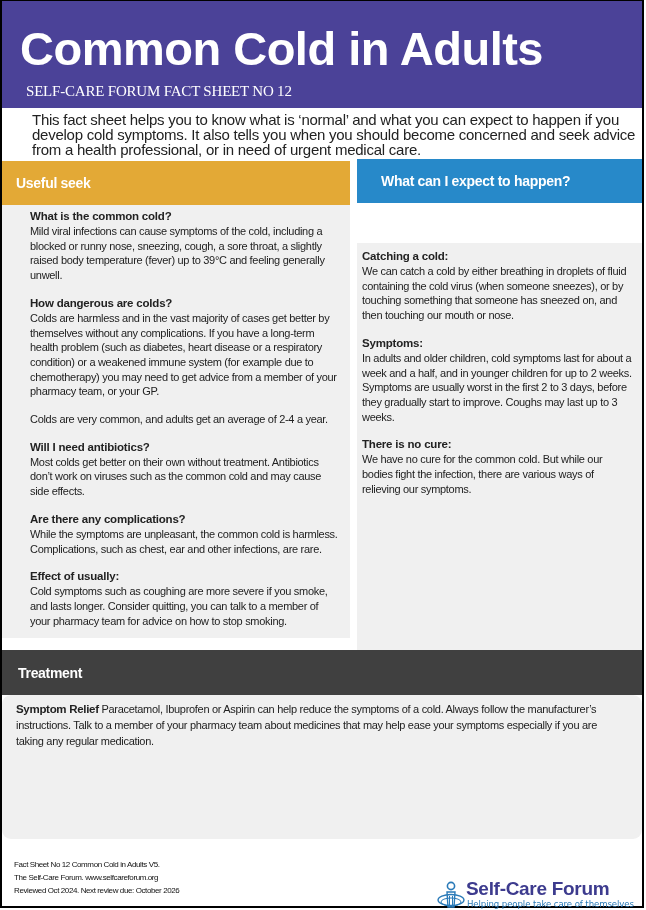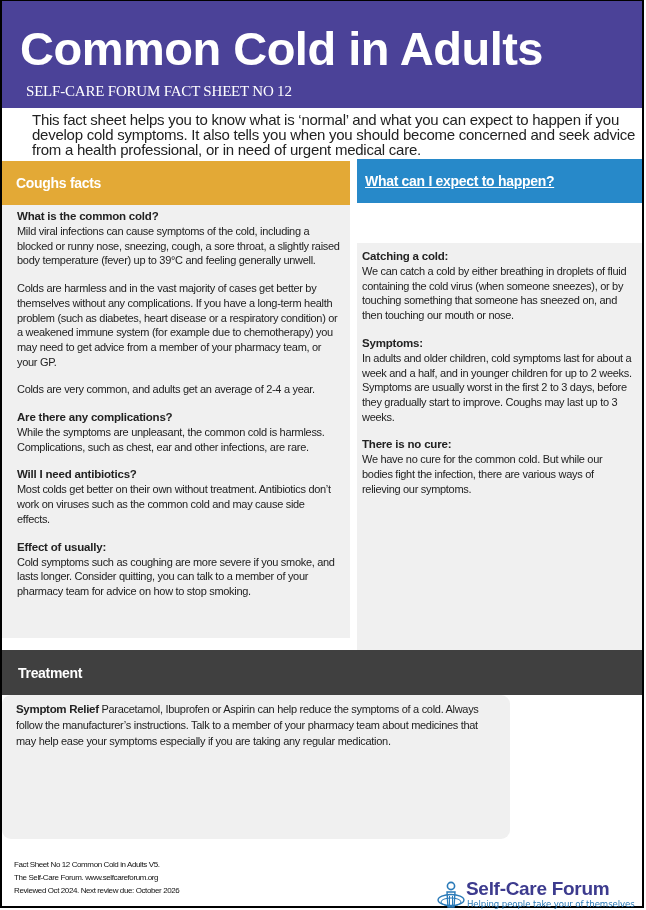--- a/index.html
+++ b/index.html
@@ -26,34 +26,34 @@
   .intro {
     position: absolute; left: 32px; top: 112px; width: 620px; font-size: 15px; line-height: 15px; color: #222;
     letter-spacing: -0.25px;
   }
   .col-head {
     position: absolute; height: 44px; color: #fff; font-weight: bold; font-size: 14px;
     display: flex; align-items: center; box-sizing: border-box; padding-left: 14px;
     letter-spacing: -0.3px;
   }
   .facts-head { left: 2px; top: 161px; width: 348px; background: #e3a936; }
-  .expect-head { left: 357px; top: 159px; width: 285px; background: #2789c9; padding-left: 8px; text-decoration: underline; }
+  .expect-head { left: 357px; top: 159px; width: 285px; background: #2789c9; padding-left: 24px; }
   .panel { position: absolute; background: #f0f0f0; box-sizing: border-box; }
-  .facts-panel { left: 2px; top: 205px; width: 348px; height: 433px; padding: 4px 10px 0 15px; }
+  .facts-panel { left: 2px; top: 205px; width: 348px; height: 433px; padding: 4px 10px 0 28px; }
   .expect-panel { left: 357px; top: 203px; width: 285px; height: 435px; padding: 6px 8px 0 5px; margin-top: 40px; }
   .block { margin-bottom: 13px; }
   .q { font-weight: bold; font-size: 11.5px; line-height: 15px; color: #222; letter-spacing: -0.2px; }
   .a { font-size: 11px; line-height: 14.7px; color: #222; letter-spacing: -0.3px; }
   .treat-head {
     position: absolute; left: 2px; top: 650px; width: 640px; height: 45px; background: #404040;
     color: #fff; font-weight: bold; font-size: 14px; display: flex; align-items: center;
     padding-left: 16px; box-sizing: border-box; letter-spacing: -0.3px;
   }
   .treat-panel {
-    position: absolute; left: 2px; top: 695px; width: 508px; height: 144px; background: #f0f0f0;
+    position: absolute; left: 2px; top: 695px; width: 640px; height: 144px; background: #f0f0f0;
     padding: 6px 16px 0 14px; box-sizing: border-box; font-size: 11px; line-height: 16px; letter-spacing: -0.3px; border-radius: 9px;
   }
   .treat-panel .lead { font-weight: bold; font-size: 11.5px; }
   .footer-text {
     position: absolute; left: 14px; top: 858px; font-size: 8px; line-height: 13px; color: #111;
     letter-spacing: -0.4px;
   }
   .logo { position: absolute; left: 436px; top: 862px; width: 200px; height: 36px; margin-top: 16px; }
   .logo-icon { position: absolute; left: 0; top: 2px; width: 30px; height: 30px; }
   .logo-name {
@@ -70,39 +70,40 @@
 
 <div class="frame"></div>
 
 <div class="banner">
   <div class="title">Common Cold in Adults</div>
   <div class="subtitle">SELF-CARE FORUM FACT SHEET NO 12</div>
 </div>
 
 <div class="intro">This fact sheet helps you to know what is ‘normal’ and what you can expect to happen if you develop cold symptoms. It also tells you when you should become concerned and seek advice  from a health professional, or in need of urgent medical care.</div>
 
-<div class="col-head facts-head">Coughs facts</div>
+<div class="col-head facts-head">Useful seek</div>
 <div class="panel facts-panel">
   <div class="block">
     <div class="q">What is the common cold?</div>
     <div class="a">Mild viral infections can cause symptoms of the cold, including a blocked or runny nose, sneezing, cough, a sore throat, a slightly raised body temperature (fever) up to 39°C and feeling generally unwell.</div>
   </div>
   <div class="block">
+    <div class="q">How dangerous are colds?</div>
     <div class="a">Colds are harmless and in the vast majority of cases get better by themselves without any complications. If you have a long-term health problem (such as diabetes, heart disease or a respiratory condition) or a weakened immune system (for example due to chemotherapy) you may need to get advice from a member of your pharmacy team, or your GP.</div>
   </div>
   <div class="block">
     <div class="a">Colds are very common, and adults get an average of 2-4 a year.</div>
   </div>
   <div class="block">
+    <div class="q">Will I need antibiotics?</div>
+    <div class="a">Most colds get better on their own without treatment. Antibiotics don’t work on viruses such as the common cold and may cause side effects.</div>
+  </div>
+  <div class="block">
     <div class="q">Are there any complications?</div>
     <div class="a">While the symptoms are unpleasant, the common cold is harmless. Complications, such as chest, ear and other infections, are rare.</div>
-  </div>
-  <div class="block">
-    <div class="q">Will I need antibiotics?</div>
-    <div class="a">Most colds get better on their own without treatment. Antibiotics don’t work on viruses such as the common cold and may cause side effects.</div>
   </div>
   <div class="block">
     <div class="q">Effect of usually:</div>
     <div class="a">Cold symptoms such as coughing are more severe if you smoke, and lasts longer. Consider quitting, you can talk to a member of your pharmacy team for advice on how to stop smoking.</div>
   </div>
 </div>
 
 <div class="col-head expect-head">What can I expect  to happen?</div>
 <div class="panel expect-panel">
   <div class="block">
@@ -133,14 +134,14 @@
 <div class="logo">
   <svg class="logo-icon" viewBox="0 0 30 30">
     <circle cx="15" cy="6" r="3.6" fill="none" stroke="#2a7ab8" stroke-width="1.6"></circle>
     <path d="M11 12 L19 12 L18 27 L12 27 Z" fill="none" stroke="#2a7ab8" stroke-width="1.4"></path>
     <line x1="13.5" y1="16" x2="13.5" y2="27" stroke="#2a7ab8" stroke-width="1"></line>
     <line x1="16.5" y1="16" x2="16.5" y2="27" stroke="#2a7ab8" stroke-width="1"></line>
     <ellipse cx="15" cy="20" rx="13" ry="5.5" fill="none" stroke="#2a7ab8" stroke-width="1.3"></ellipse>
     <ellipse cx="15" cy="22" rx="10" ry="4" fill="none" stroke="#2a7ab8" stroke-width="1"></ellipse>
   </svg>
   <div class="logo-name">Self-Care Forum</div>
-  <div class="logo-tag">Helping people take your of themselves</div>
+  <div class="logo-tag">Helping people take care of themselves</div>
 </div>
 
 </body></html>

